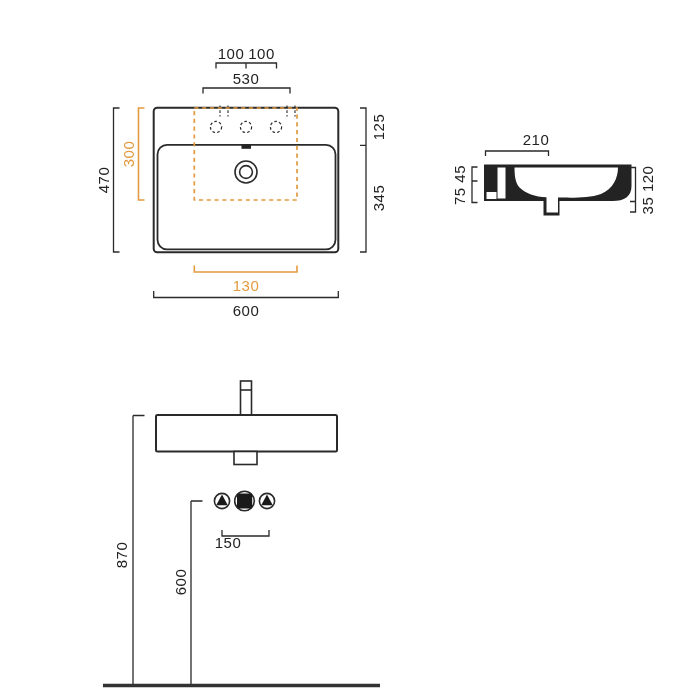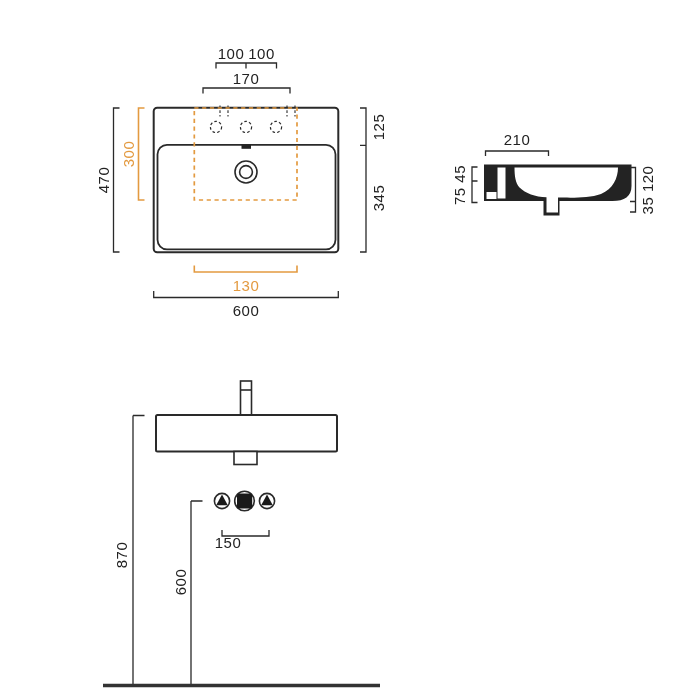--- a/index.html
+++ b/index.html
@@ -110,29 +110,29 @@
         <path d="M133,415.5 L133,685.5 M133,415.5 L144.5,415.5"></path>
         <path d="M191,501 L191,685.5 M191,501 L202.5,501"></path>
       </g>
 
       <line x1="103" y1="685.5" x2="380" y2="685.5" stroke-width="3.6" stroke="#333"></line>
     </g>
   </svg>
 
   <div class="dim-label" style="left:231px;top:53px">100</div>
   <div class="dim-label" style="left:261.5px;top:53px">100</div>
-  <div class="dim-label" style="left:246px;top:78px">170</div>
+  <div class="dim-label" style="left:246px;top:78px">530</div>
   <div class="dim-label vert" style="left:103px;top:180px">470</div>
   <div class="dim-label vert orange" style="left:128px;top:154px">300</div>
   <div class="dim-label vert" style="left:378px;top:127px">125</div>
   <div class="dim-label vert" style="left:378px;top:198px">345</div>
   <div class="dim-label orange" style="left:246px;top:285px">130</div>
   <div class="dim-label" style="left:246px;top:310px">600</div>
 
-  <div class="dim-label" style="left:517px;top:139px">210</div>
+  <div class="dim-label" style="left:536px;top:139px">210</div>
   <div class="dim-label vert" style="left:459px;top:185px">75 45</div>
   <div class="dim-label vert" style="left:647px;top:190px">35 120</div>
 
   <div class="dim-label vert" style="left:121px;top:555px">870</div>
   <div class="dim-label vert" style="left:180px;top:582px">600</div>
   <div class="dim-label" style="left:228px;top:542px">150</div>
 
 </div>
 
 </body></html>

